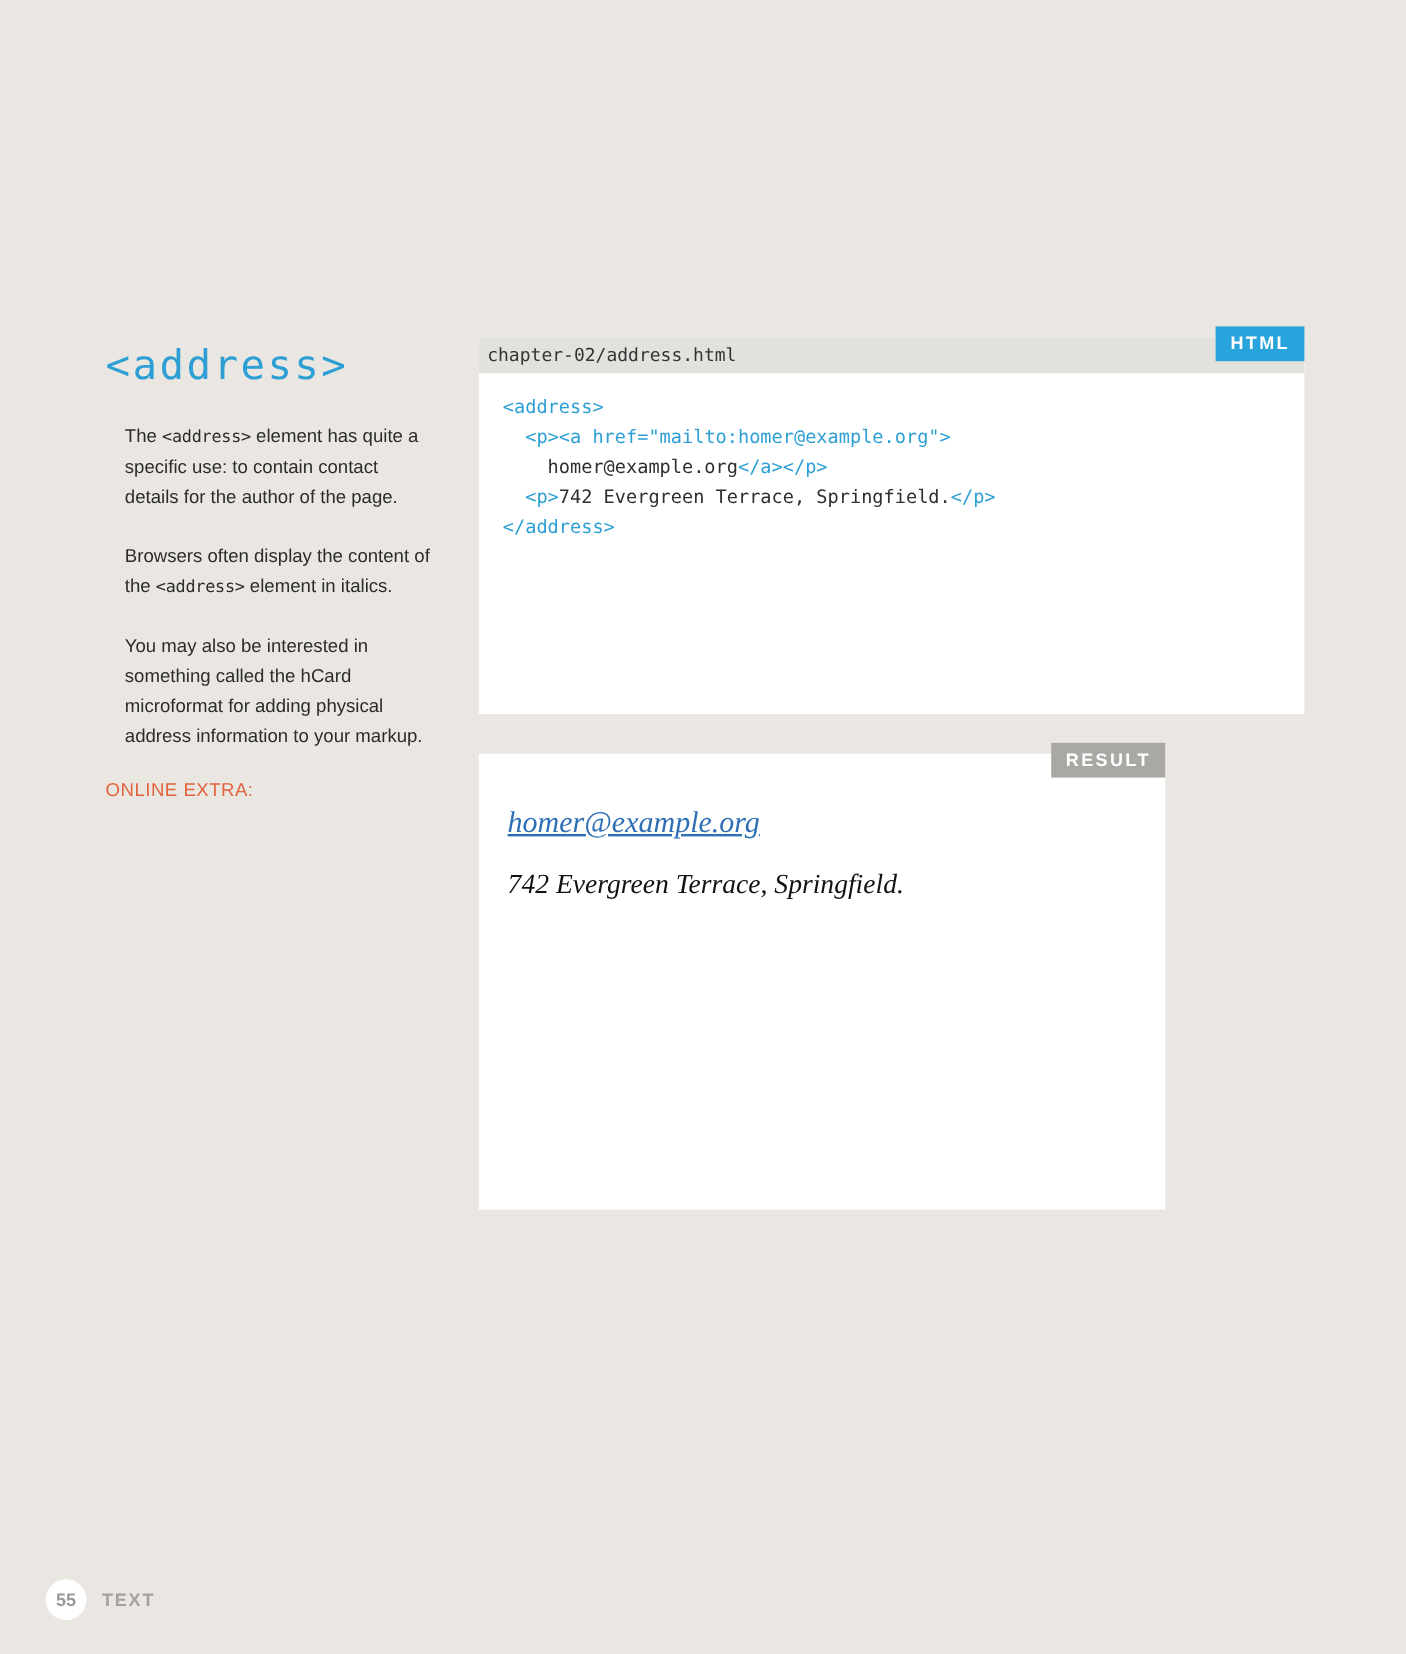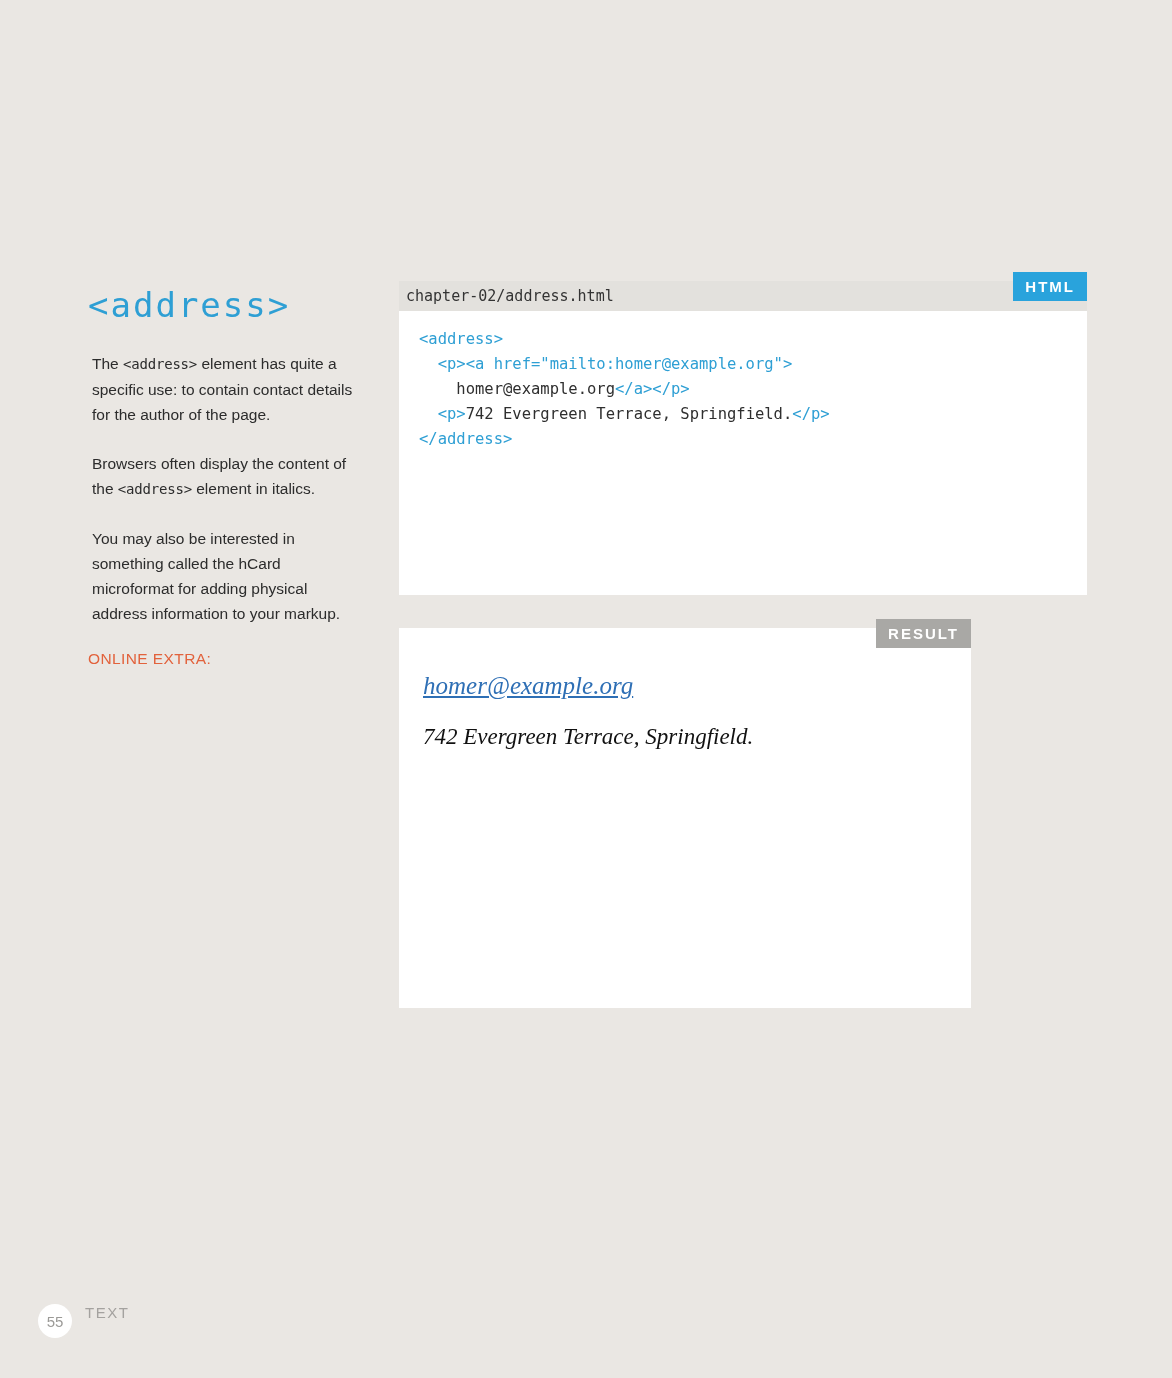--- a/index.html
+++ b/index.html
@@ -45,21 +45,21 @@
     font-size: 34px;
     color: #2e9fd4;
     letter-spacing: 2px;
     margin: 0 0 26px 0;
     font-weight: 400;
   }
   .body-par {
     font-size: 15.5px;
     line-height: 25px;
     color: #2c2c2c;
-    margin: 0 0 24px 4px;
+    margin: 0 0 24px 16px;
   }
   .body-par code {
     font-family: "DejaVu Sans Mono", monospace;
     font-size: 14px;
     letter-spacing: -0.2px;
   }
   .online-extra-label {
     font-size: 15.5px;
     color: #e2623c;
     letter-spacing: 0.4px;
@@ -152,23 +152,24 @@
     font-size: 23px;
     font-style: italic;
     color: #111;
     margin: 0;
   }
 
   
   .footer {
     position: absolute;
     left: 38px;
-    bottom: 40px;
+    bottom: 28px;
     display: flex;
-    align-items: flex-start;
+    align-items: center;
+    font-weight: bold;
   }
   .page-num {
     width: 34px; height: 34px;
     border-radius: 50%;
     background: #ffffff;
     color: #9b9a97;
     font-size: 15px;
     display: flex;
     align-items: center;
     justify-content: center;

